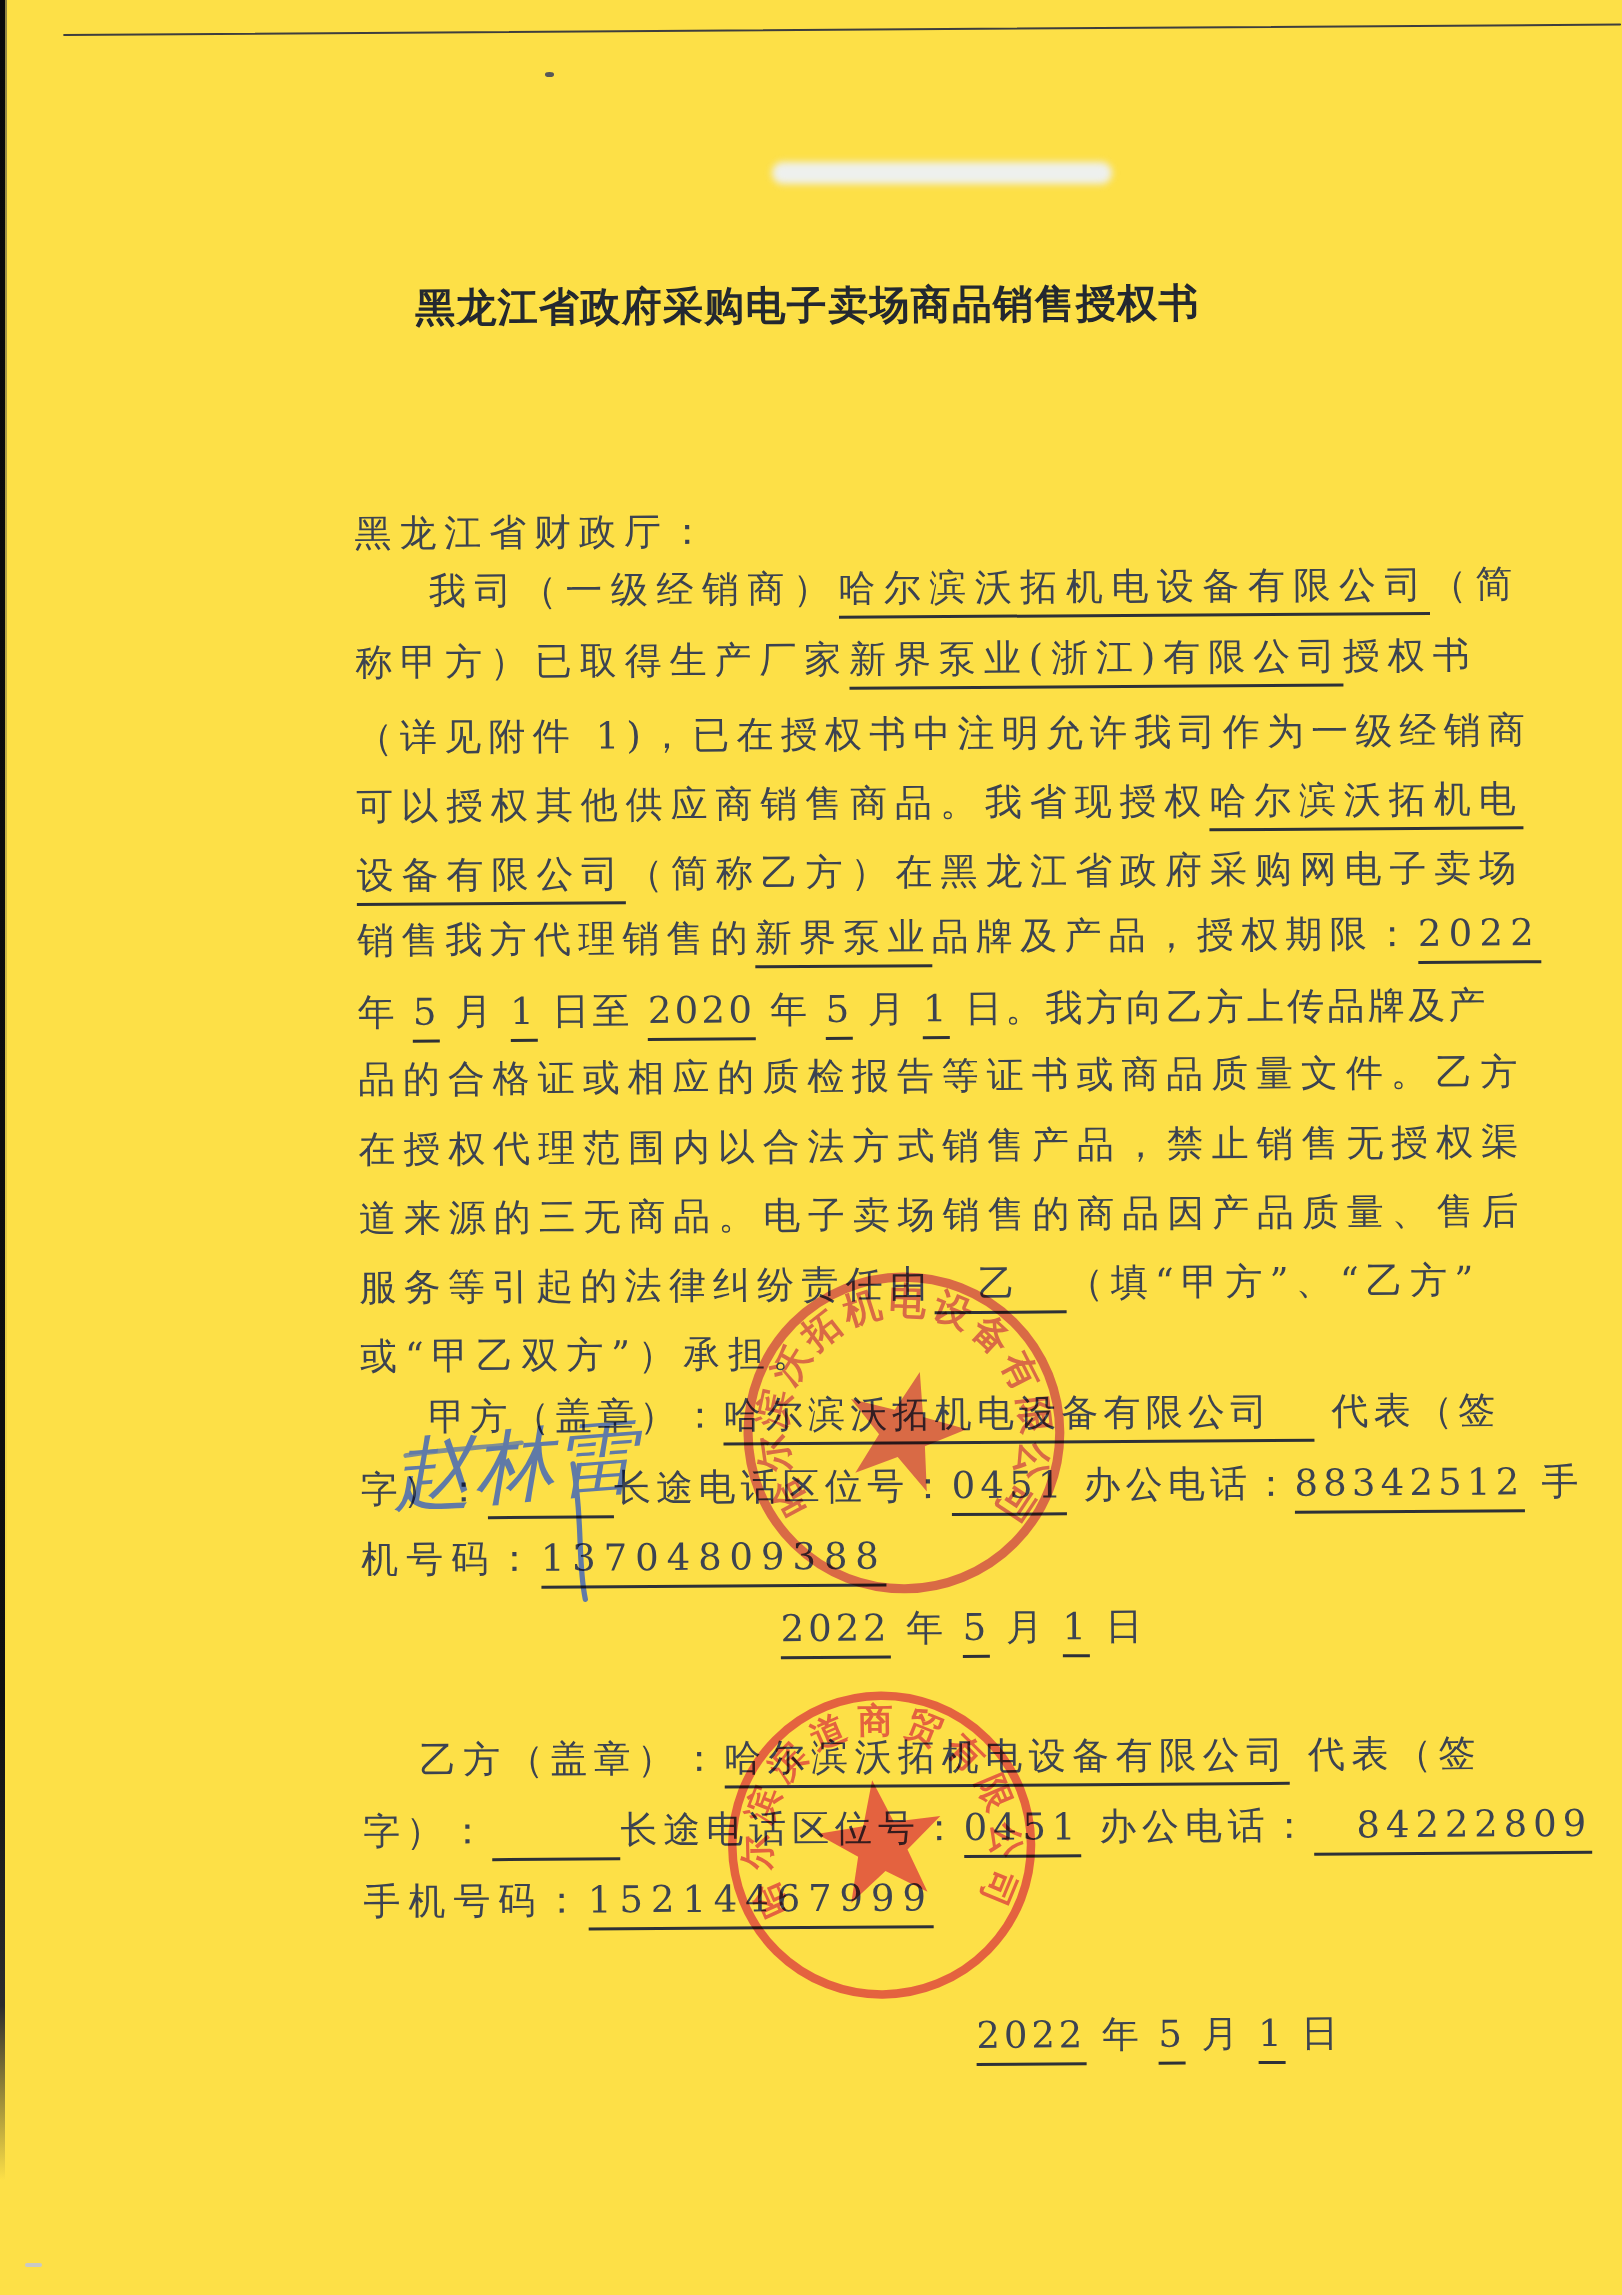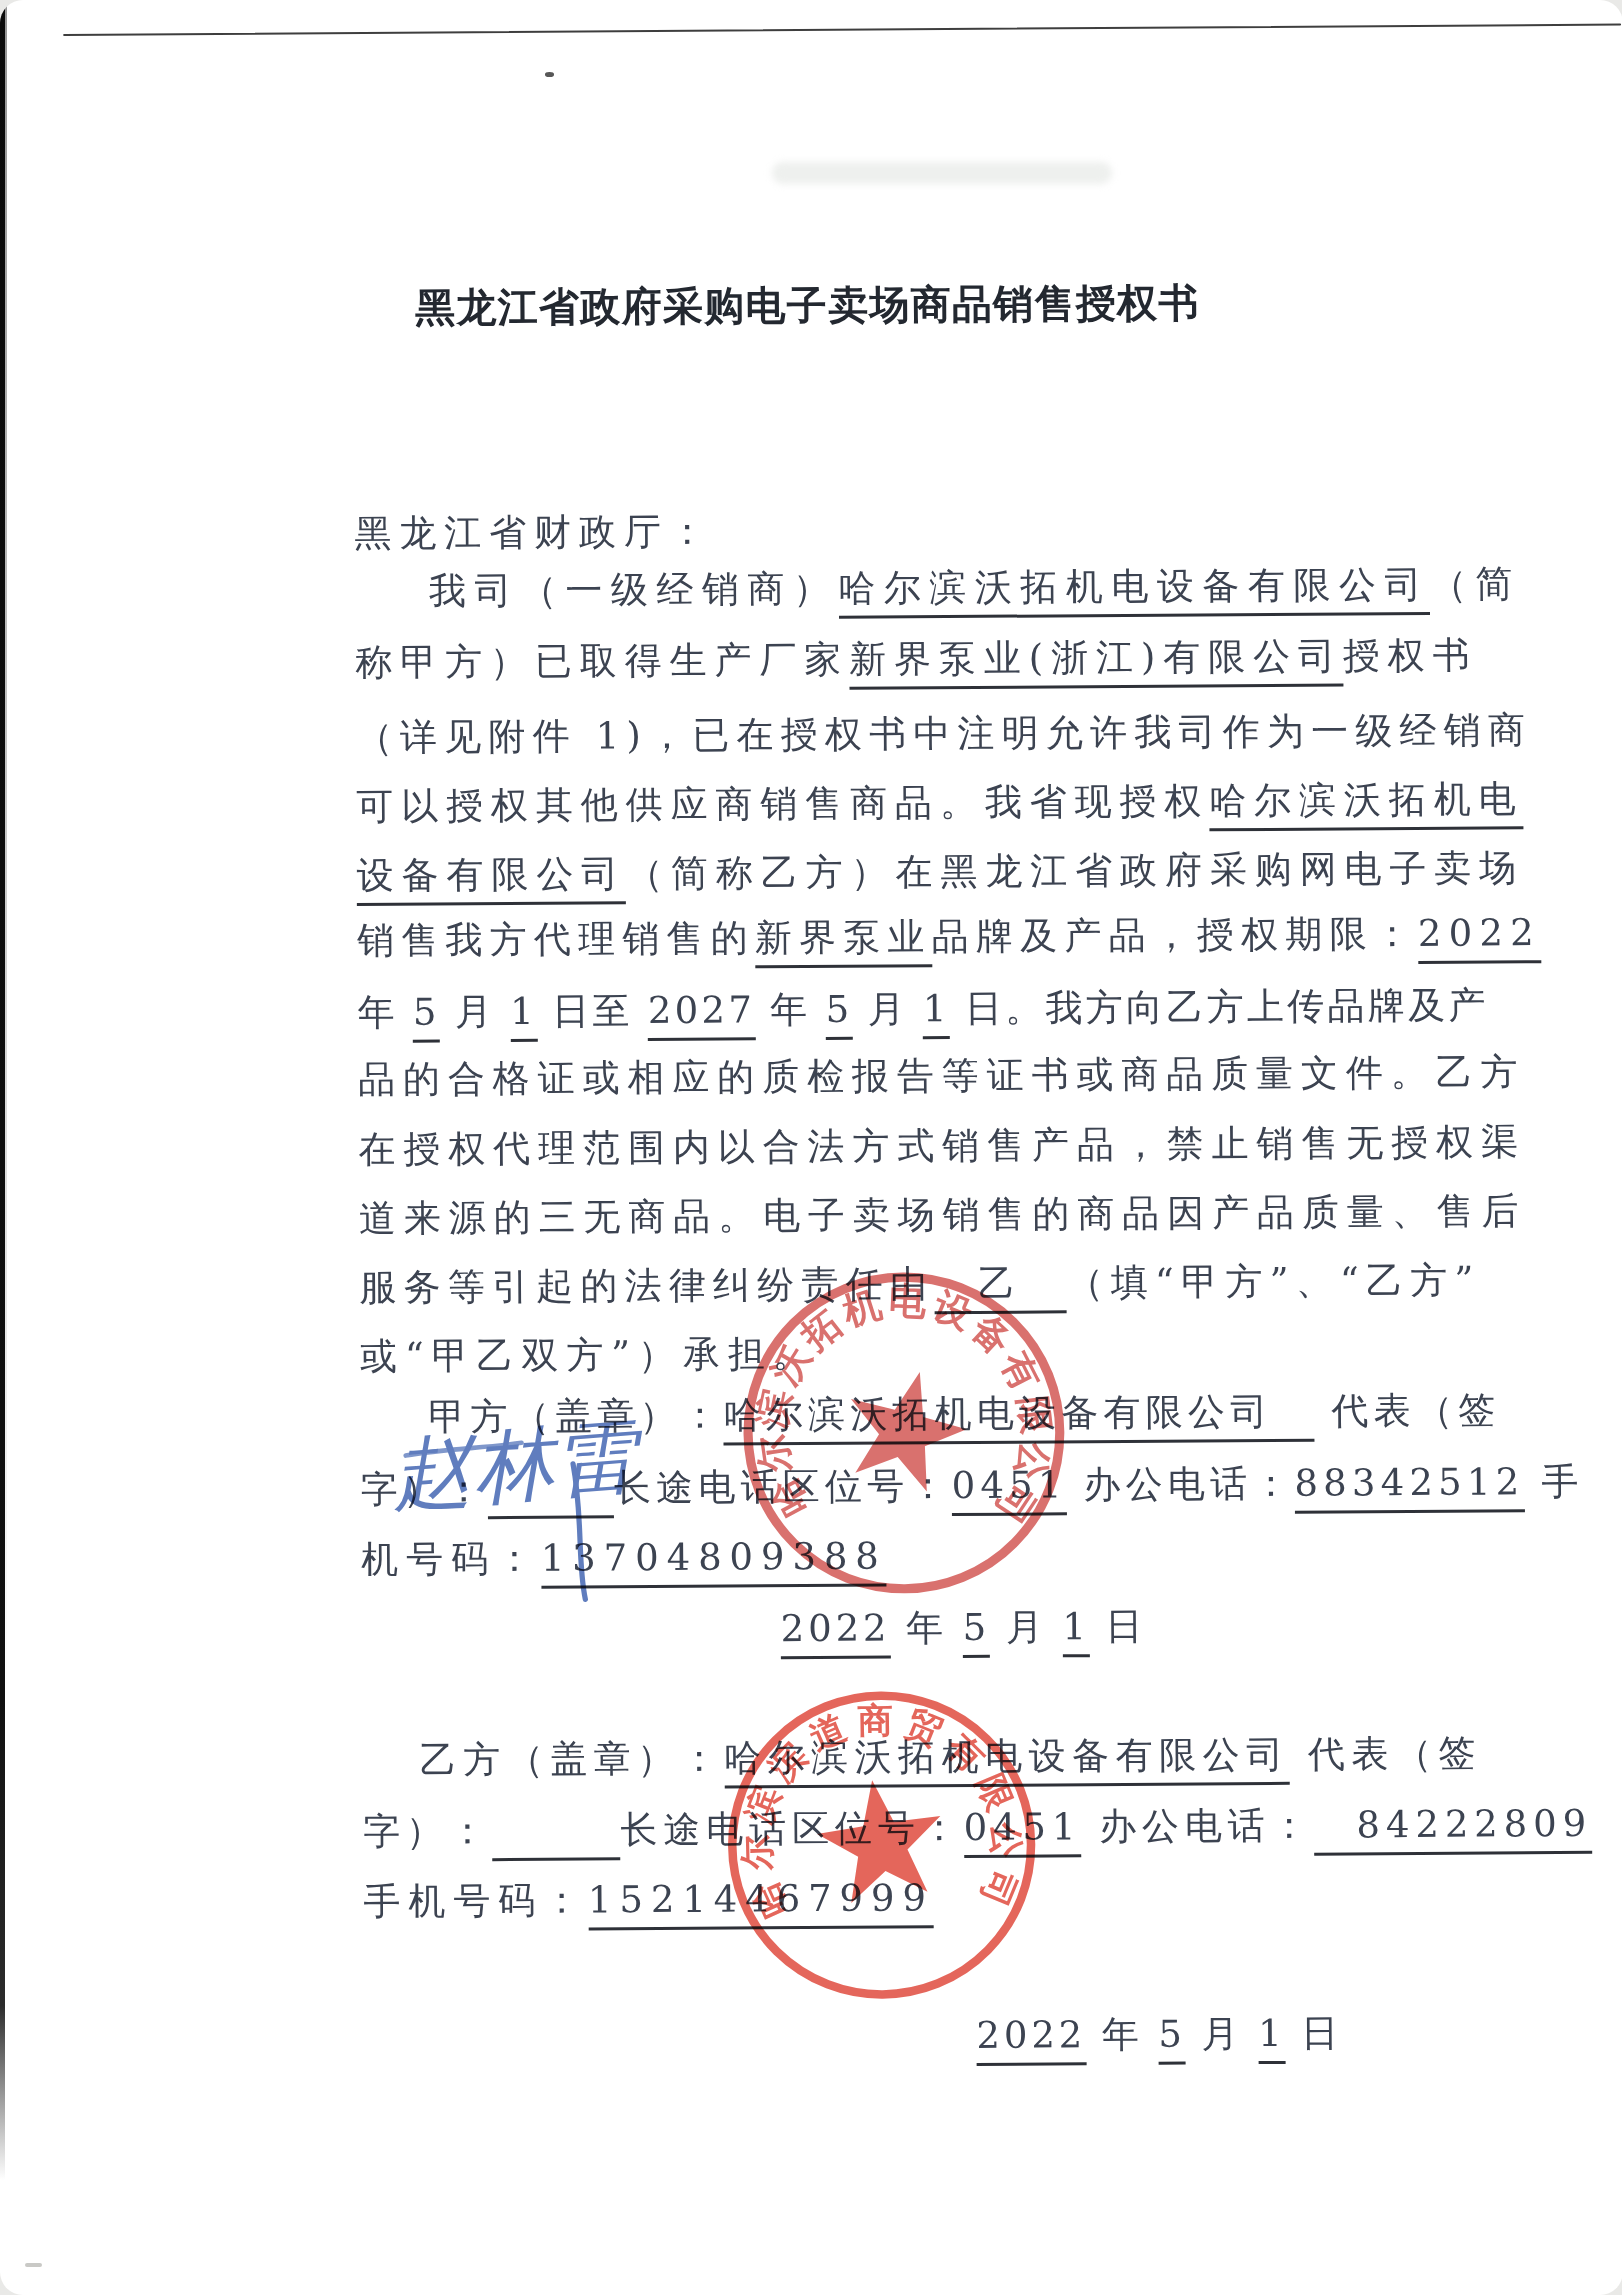--- a/index.html
+++ b/index.html
@@ -4,23 +4,22 @@
 <style>
   html,body{margin:0;padding:0;}
   body{
     width:1623px;height:2295px;
     background:#e9e9e7;
     font-family:"DejaVu Serif","Liberation Serif",serif;
     overflow:hidden;
   }
   .page{
     position:relative;width:1623px;height:2295px;
-    background:#ffffff;
+    background:#fde047;
     overflow:hidden;
-    border-radius:23px;
   }
   
   .edge-left{
     position:absolute;left:0;top:0;width:5.2px;height:2180px;
     background:linear-gradient(180deg,#0a0a0a 0%,#101010 78%,#2c2c2c 92%,rgba(40,40,40,0) 100%);
   }
   .edge-left-soft{
     position:absolute;left:5.2px;top:0;width:2px;height:1702px;
     background:linear-gradient(180deg,rgba(60,60,60,.55),rgba(60,60,60,0));
   }
@@ -86,21 +85,21 @@
     <div class="doc-title">黑龙江省政府采购电子卖场商品销售授权书</div>
 
     <div>
         <div class="line" style="top: 509px; left: 357px; letter-spacing: 7.9px;"><span>黑龙江省财政厅：</span></div>
         <div class="line" style="top: 567px; left: 431px; letter-spacing: 8.5px;"><span>我司（一级经销商）</span><span class="u">哈尔滨沃拓机电设备有限公司</span><span>（简</span></div>
         <div class="line" style="top: 638px; left: 357px; letter-spacing: 7.9px;"><span>称甲方）已取得生产厂家</span><span class="u">新界泵业(浙江)有限公司</span><span>授权书</span></div>
         <div class="line" style="top: 713px; left: 357px; letter-spacing: 7.2px;"><span>（详见附件 1)，已在授权书中注明允许我司作为一级经销商</span></div>
         <div class="line" style="top: 782px; left: 357px; letter-spacing: 7.9px;"><span>可以授权其他供应商销售商品。我省现授权</span><span class="u">哈尔滨沃拓机电</span></div>
         <div class="line" style="top: 851px; left: 357px; letter-spacing: 7.9px;"><span class="u">设备有限公司</span><span>（简称乙方）在黑龙江省政府采购网电子卖场</span></div>
         <div class="line" style="top: 916px; left: 357px; letter-spacing: 7.2px;"><span>销售我方代理销售的</span><span class="u">新界泵业</span><span>品牌及产品，授权期限：</span><span class="u">2022</span></div>
-        <div class="line" style="top: 988px; left: 357px; letter-spacing: 3.3px;"><span>年 </span><span class="u">5</span><span> 月 </span><span class="u">1</span><span> 日至 </span><span class="u">2027</span><span> 年 </span><span class="u">5</span><span> 月 </span><span class="u">1</span><span> 日。我方向乙方上传品牌及产</span></div>
+        <div class="line" style="top: 988px; left: 357px; letter-spacing: 3.3px;"><span>年 </span><span class="u">5</span><span> 月 </span><span class="u">1</span><span> 日至 </span><span class="u">2020</span><span> 年 </span><span class="u">5</span><span> 月 </span><span class="u">1</span><span> 日。我方向乙方上传品牌及产</span></div>
         <div class="line" style="top: 1055px; left: 357px; letter-spacing: 7.9px;"><span>品的合格证或相应的质检报告等证书或商品质量文件。乙方</span></div>
         <div class="line" style="top: 1125px; left: 357px; letter-spacing: 7.9px;"><span>在授权代理范围内以合法方式销售产品，禁止销售无授权渠</span></div>
         <div class="line" style="top: 1194px; left: 357px; letter-spacing: 7.9px;"><span>道来源的三无商品。电子卖场销售的商品因产品质量、售后</span></div>
         <div class="line" style="top: 1263px; left: 357px; letter-spacing: 7.2px;"><span>服务等引起的法律纠纷责任由</span><span class="u">　乙　</span><span>（填“甲方”、“乙方”</span></div>
         <div class="line" style="top: 1332px; left: 357px; letter-spacing: 7.9px;"><span>或“甲乙双方”）承担。</span></div>
         <div class="line" style="top: 1393px; left: 425px; letter-spacing: 5.2px;"><span>甲方（盖章）：</span><span class="u">哈尔滨沃拓机电设备有限公司　</span><span> 代表（签</span></div>
         <div class="line" style="top: 1465px; left: 357px; letter-spacing: 5.2px;"><span>字）：</span><span class="u">　　　</span><span>长途电话区位号：</span><span class="u">0451</span><span> 办公电话：</span><span class="u">88342512</span><span> 手</span></div>
         <div class="line" style="top: 1535px; left: 357px; letter-spacing: 7.9px;"><span>机号码：</span><span class="u">13704809388</span></div>
         <div class="line" style="top: 1607px; left: 776px; letter-spacing: 3.9px;"><span class="u">2022</span><span> 年 </span><span class="u">5</span><span> 月 </span><span class="u">1</span><span> 日</span></div>
         <div class="line" style="top: 1736px; left: 414px; letter-spacing: 6.5px;"><span>乙方（盖章）：</span><span class="u">哈尔滨沃拓机电设备有限公司</span><span> 代表（签</span></div>

